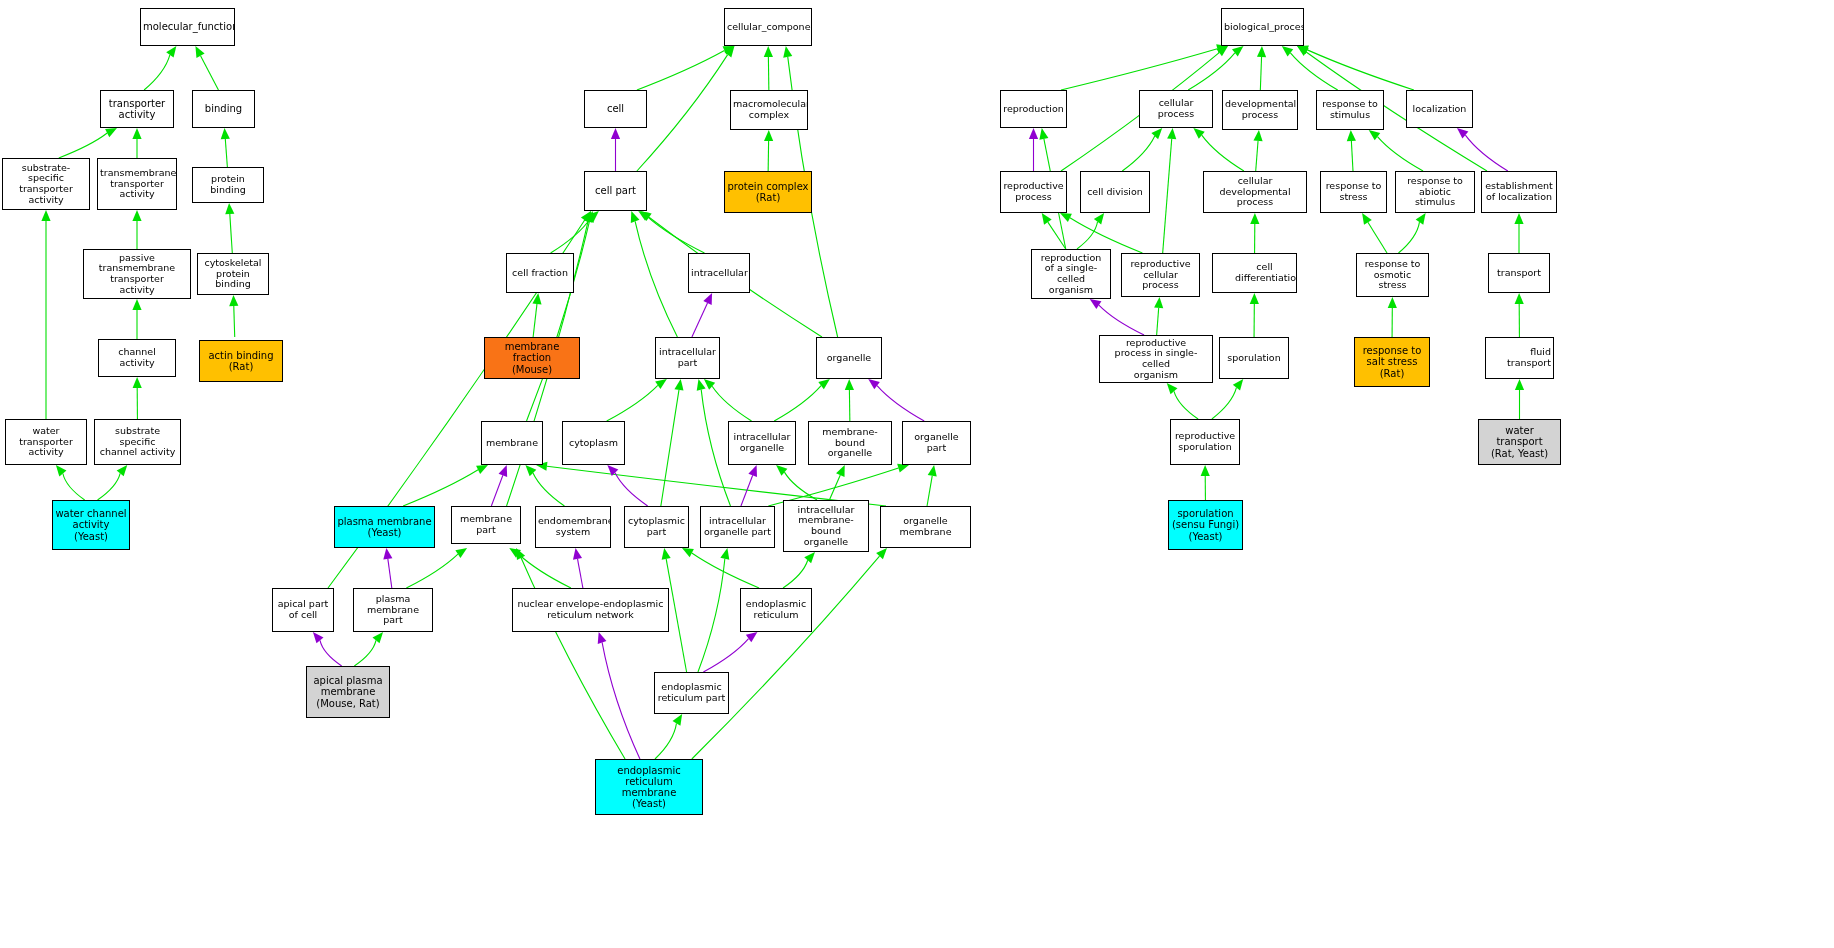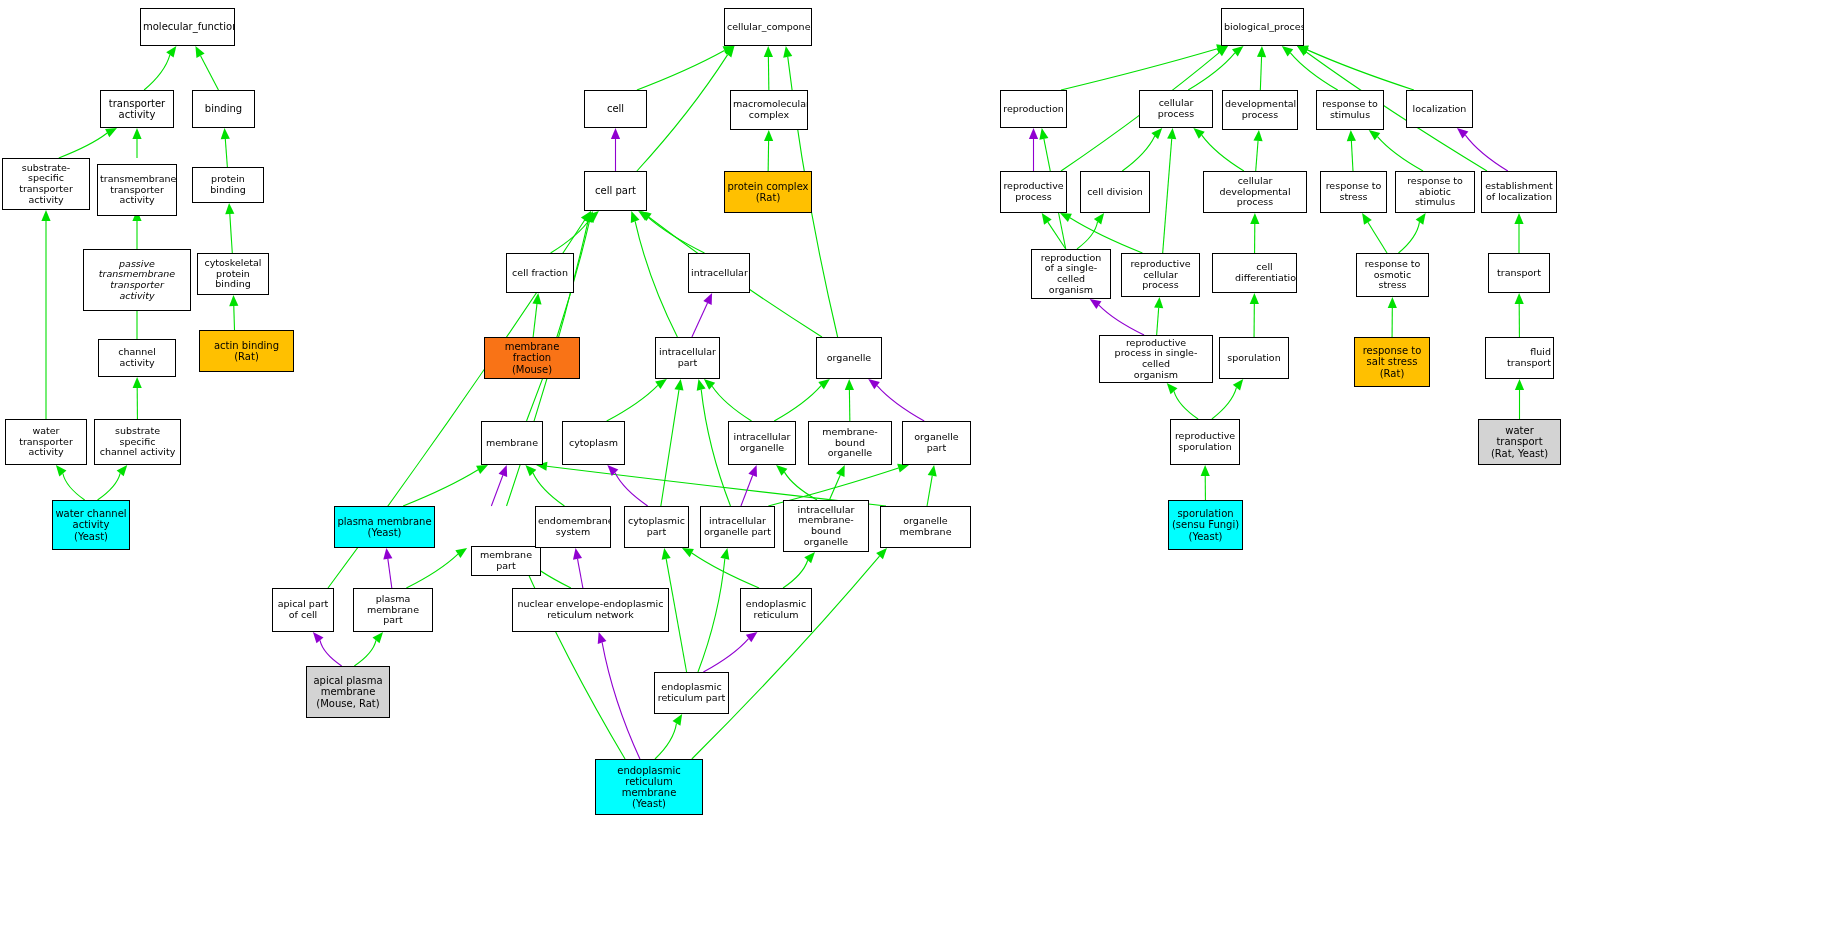--- a/index.html
+++ b/index.html
@@ -245,41 +245,41 @@
 activity</span>
       </div>
       <div class="node fill-white sz-m" style="left: 192px; top: 90px; width: 63px; height: 38px;">
         <span class="lbl">binding</span>
       </div>
       <div class="node fill-white sz-s" style="left: 2px; top: 158px; width: 88px; height: 52px;">
         <span class="lbl">substrate-specific
 transporter
 activity</span>
       </div>
-      <div class="node fill-white sz-s" style="left: 97px; top: 164px; width: 80px; height: 52px;">
+      <div class="node fill-white sz-s" style="left: 97px; top: 158px; width: 80px; height: 52px;">
         <span class="lbl">transmembrane
 transporter
 activity</span>
       </div>
       <div class="node fill-white sz-s" style="left: 192px; top: 167px; width: 72px; height: 36px;">
         <span class="lbl">protein binding</span>
       </div>
-      <div class="node fill-white sz-s" style="left: 83px; top: 249px; width: 108px; height: 62px; font-style: italic;">
+      <div class="node fill-white sz-s" style="left: 83px; top: 249px; width: 108px; height: 50px;">
         <span class="lbl">passive transmembrane
 transporter
 activity</span>
       </div>
       <div class="node fill-white sz-s" style="left: 197px; top: 253px; width: 72px; height: 42px;">
         <span class="lbl">cytoskeletal
 protein binding</span>
       </div>
       <div class="node fill-white sz-s" style="left: 98px; top: 339px; width: 78px; height: 38px;">
         <span class="lbl">channel activity</span>
       </div>
-      <div class="node fill-gold sz-m" style="left: 199px; top: 330px; width: 95px; height: 42px;">
+      <div class="node fill-gold sz-m" style="left: 199px; top: 340px; width: 84px; height: 42px;">
         <span class="lbl">actin binding
 (Rat)</span>
       </div>
       <div class="node fill-white sz-s" style="left: 5px; top: 419px; width: 82px; height: 46px;">
         <span class="lbl">water transporter
 activity</span>
       </div>
       <div class="node fill-white sz-s" style="left: 94px; top: 419px; width: 87px; height: 46px;">
         <span class="lbl">substrate specific
 channel activity</span>
@@ -337,21 +337,21 @@
         <span class="lbl">membrane-bound
 organelle</span>
       </div>
       <div class="node fill-white sz-s" style="left: 902px; top: 421px; width: 69px; height: 44px;">
         <span class="lbl">organelle part</span>
       </div>
       <div class="node fill-cyan sz-m" style="left: 334px; top: 506px; width: 101px; height: 42px;">
         <span class="lbl">plasma membrane
 (Yeast)</span>
       </div>
-      <div class="node fill-white sz-s" style="left: 471px; top: 506px; width: 70px; height: 30px; margin-top: 40px;">
+      <div class="node fill-white sz-s" style="left: 451px; top: 506px; width: 70px; height: 38px;">
         <span class="lbl">membrane part</span>
       </div>
       <div class="node fill-white sz-s" style="left: 535px; top: 506px; width: 76px; height: 42px;">
         <span class="lbl">endomembrane
 system</span>
       </div>
       <div class="node fill-white sz-s" style="left: 624px; top: 506px; width: 65px; height: 42px;">
         <span class="lbl">cytoplasmic
 part</span>
       </div>

